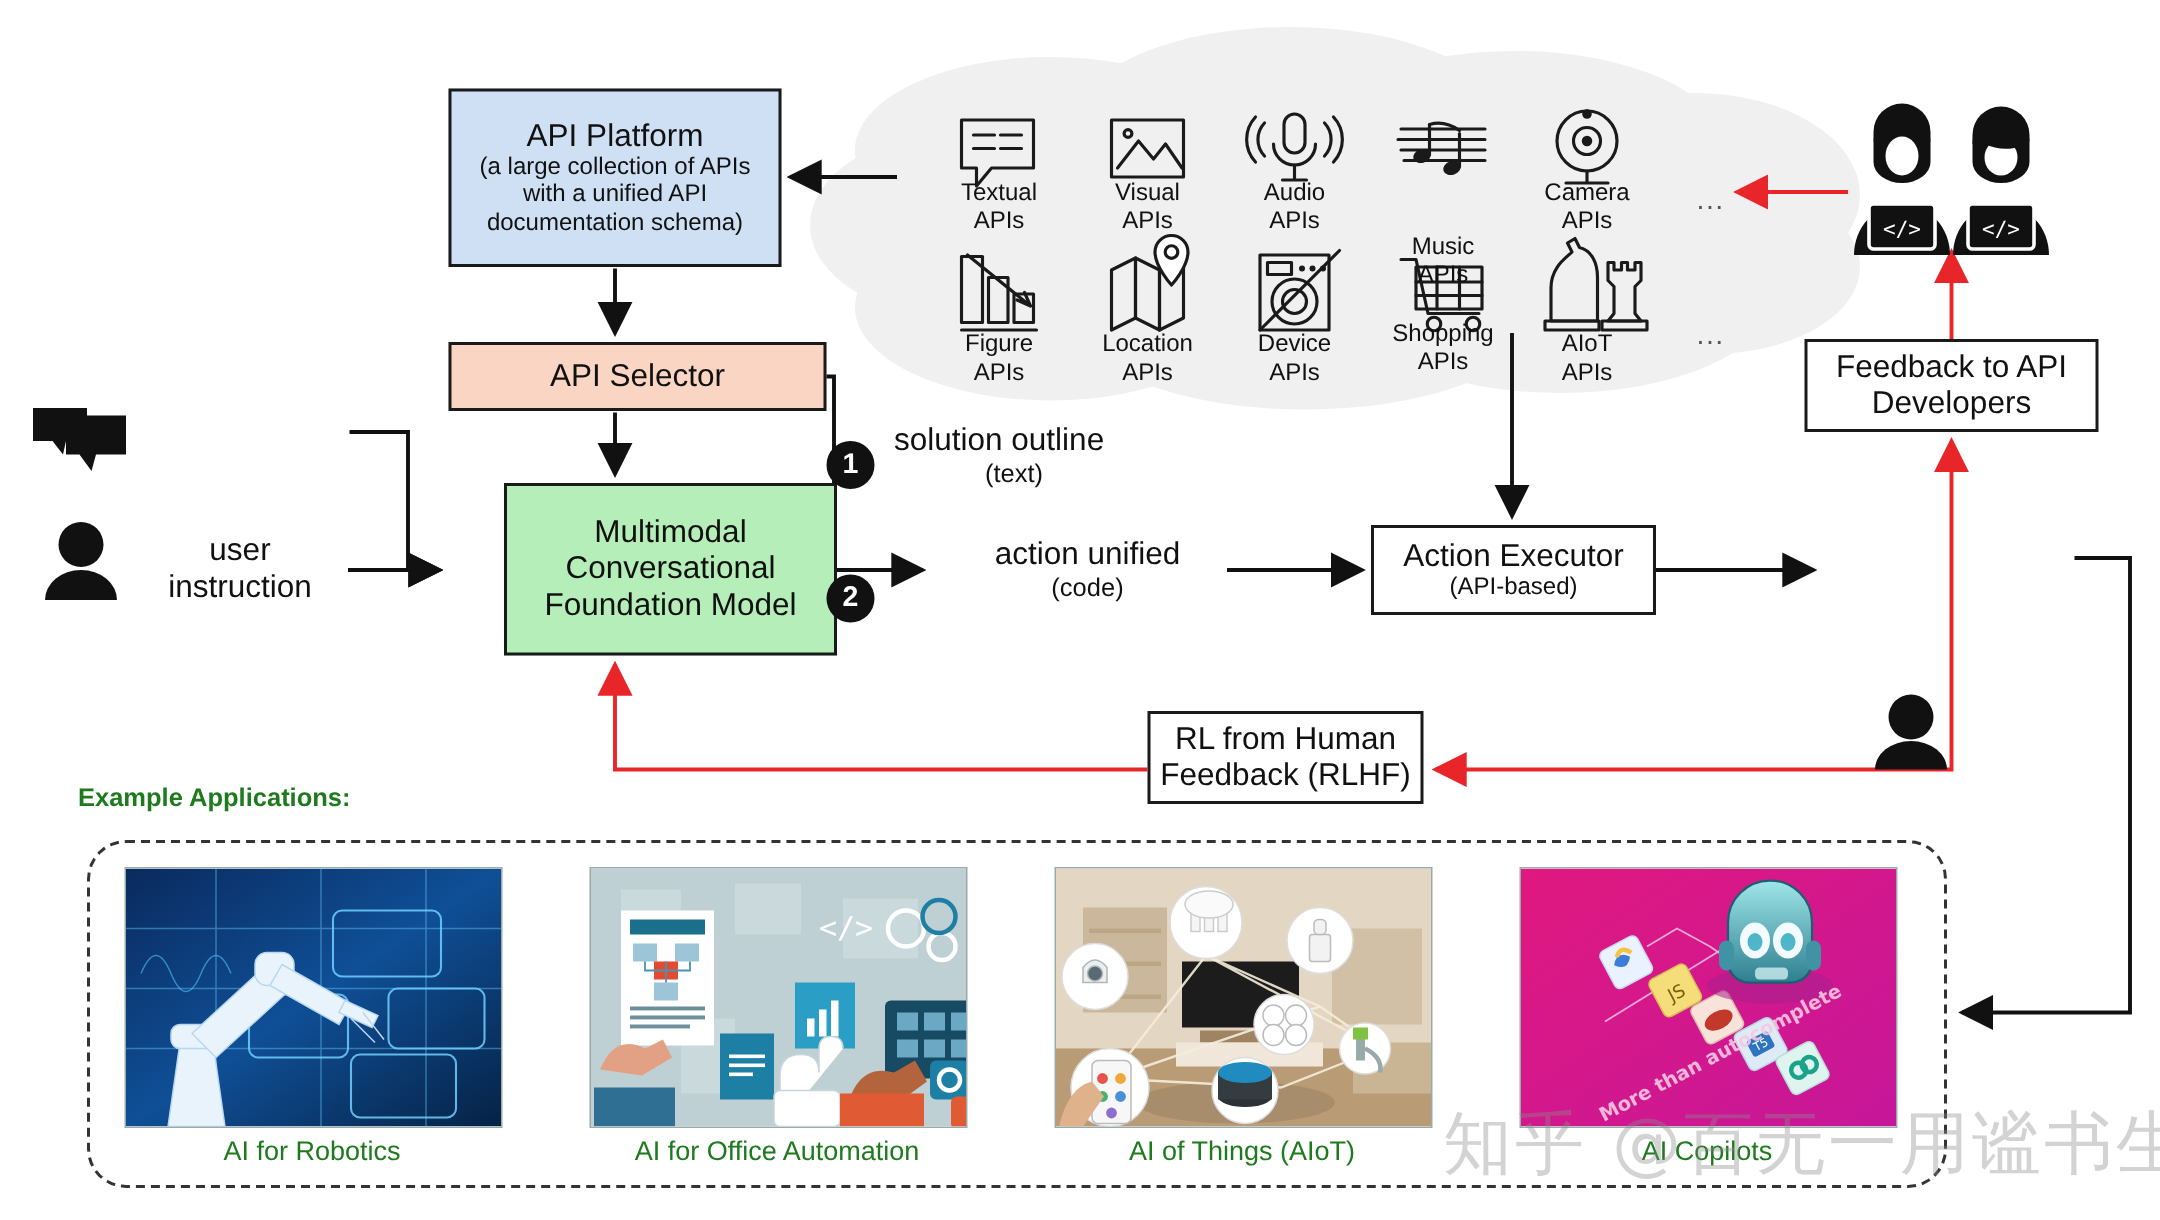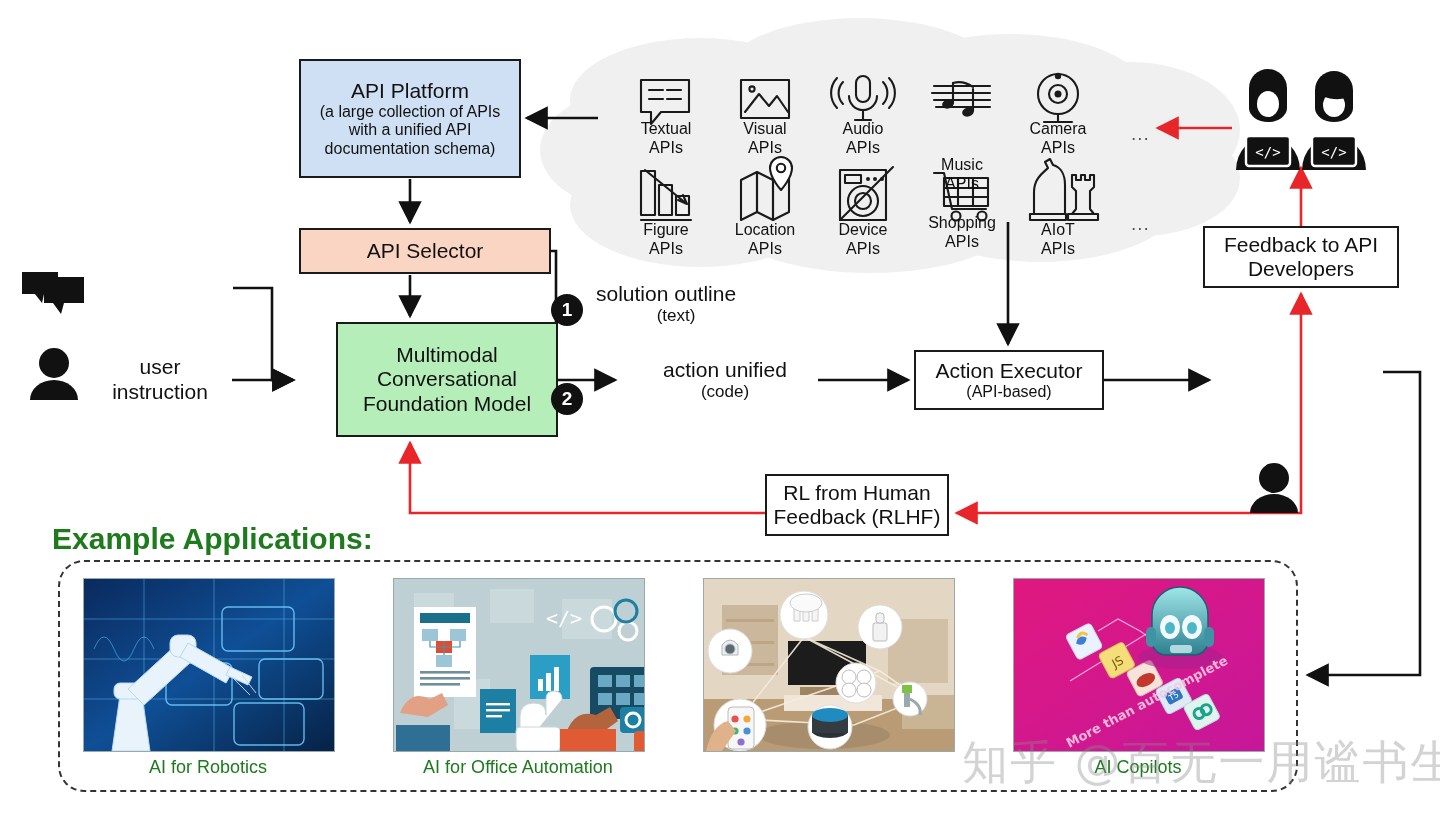--- a/index.html
+++ b/index.html
@@ -26,21 +26,21 @@
   .ft-main{font-size:21px;}
   .ft-sub{font-size:17px;}
 
   .numcircle{position:absolute;width:32px;height:32px;border-radius:50%;
      background:#111;color:#fff;font-size:19px;font-weight:bold;
      display:flex;align-items:center;justify-content:center;}
 
   .cloud-label{position:absolute;text-align:center;font-size:16px;line-height:1.18;width:104px;}
   .dots{position:absolute;font-size:19px;color:#555;letter-spacing:1px;}
 
-  #examples-title{position:absolute;left:52px;top:522px;font-size:30px;font-weight:bold;color:#1d7a1d;}
+  #examples-title{position:absolute;left:52px;top:522px;font-size:17px;font-weight:bold;color:#1d7a1d;}
   #apps-frame{position:absolute;left:58px;top:560px;width:1240px;height:232px;
      border:2px dashed #333;border-radius:26px;box-sizing:border-box;background:transparent;}
   .thumb{position:absolute;width:250px;height:172px;border:1px solid #9aa;overflow:hidden;}
   .caption{position:absolute;width:260px;text-align:center;font-size:18px;color:#1d7a1d;}
   .watermark{position:absolute;font-size:46px;color:rgba(140,140,140,.38);
      font-family:"DejaVu Sans",sans-serif;white-space:nowrap;letter-spacing:2px;}
 </style>
 </head>
 <body>
 
@@ -484,20 +484,21 @@
           <rect x="24" y="128" width="26" height="42" rx="4" fill="#f7f7f7" stroke="#bbb"></rect>
         <circle cx="31" cy="140" r="3.6" fill="#e8524a"></circle>
           <circle cx="43" cy="140" r="3.6" fill="#f1a93b"></circle>
         <circle cx="31" cy="152" r="3.6" fill="#45b36b"></circle>
           <circle cx="43" cy="152" r="3.6" fill="#4a90d9"></circle>
         <circle cx="37" cy="163" r="3.6" fill="#8e6fd0"></circle>
         <path d="M2,172 q6,-26 22,-30 l8,10 l-14,20 z" fill="#e0b28c"></path>
         </g>
     </svg>
   </div>
+  <div class="caption" style="left:698px;top:757px;">AI of Things (AIoT)</div>
 
   <div class="thumb" style="left:1013px;top:578px;">
     <svg viewBox="0 0 250 172" style="width:100%;height:100%;display:block">
       <defs>
         <linearGradient id="g4" x1="0" y1="0" x2="1" y2="1">
           <stop offset="0%" stop-color="#e0187f"></stop>
             <stop offset="100%" stop-color="#c6179a"></stop>
         </linearGradient>
         <linearGradient id="bot" x1="0" y1="0" x2="0" y2="1">
           <stop offset="0%" stop-color="#9fe6e8"></stop>

